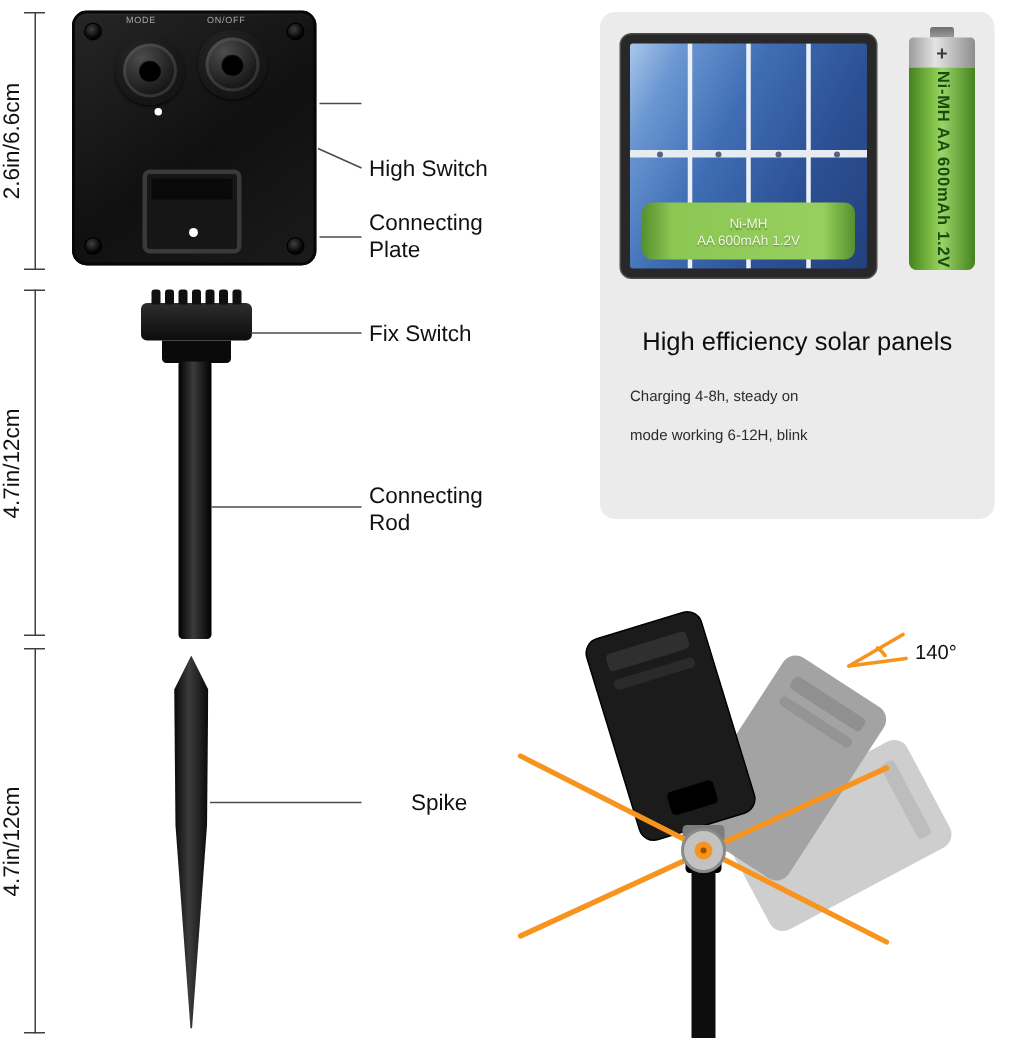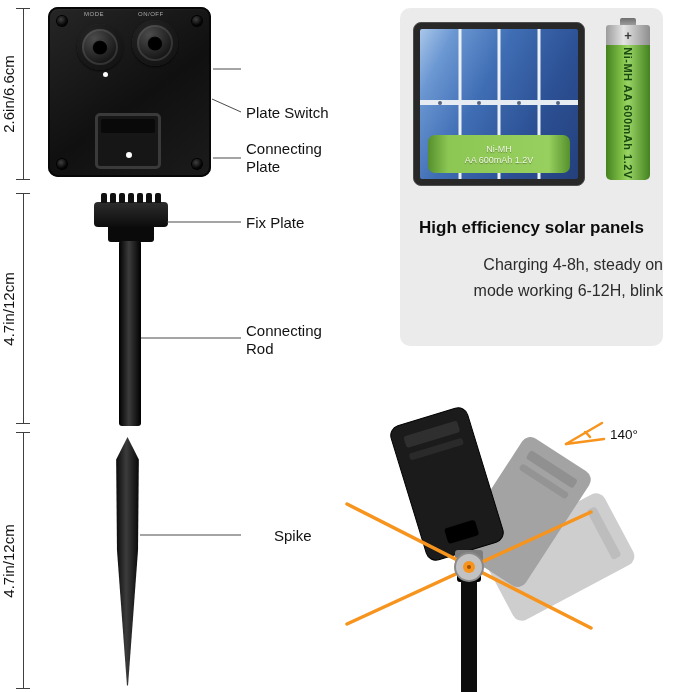--- a/index.html
+++ b/index.html
@@ -65,23 +65,23 @@
     color:#f0f8e4;font-size:9px;line-height:10px;text-shadow:0 1px 1px rgba(0,0,0,.35);}
   .battery{position:absolute;left:206px;top:10px;width:44px;height:162px;}
   .bat-nub{display:block;width:16px;height:7px;margin:0 auto;background:linear-gradient(180deg,#6e6e6e,#9b9b9b);border-radius:2px 2px 0 0;}
   .bat-cap{display:flex;align-items:center;justify-content:center;height:20px;border-radius:3px 3px 0 0;
     background:linear-gradient(90deg,#9c9c9c,#e4e4e4 40%,#8e8e8e);font-size:13px;font-weight:bold;color:#3a3a3a;}
   .bat-body{display:block;position:relative;height:135px;border-radius:0 0 5px 5px;
     background:linear-gradient(90deg,#44821f,#7fbf45 35%,#99d466 50%,#44821f);}
   .bat-text{position:absolute;left:50%;top:50%;transform:translate(-50%,-50%);writing-mode:vertical-rl;
     font-size:11px;font-weight:bold;color:#1b4a0f;letter-spacing:.5px;white-space:nowrap;}
   .card-title{position:absolute;left:0;right:0;top:210px;margin:0;text-align:center;
-    font-size:17px;font-weight:bold;color:#0c0c0c;}
-  .card-body{position:absolute;left:0;right:0;top:244px;margin:0;text-align:right;
-    font-size:16px;line-height:26px;color:#2b2b2b;}
+    font-size:17px;font-weight:normal;color:#0c0c0c;}
+  .card-body{position:absolute;left:0;right:0;top:244px;margin:0;text-align:left;
+    font-size:10px;line-height:26px;color:#2b2b2b;padding-left:20px;}
 
   
   .fig{position:absolute;left:335px;top:392px;}
   .fig text{font-family:"Liberation Sans","DejaVu Sans",sans-serif;}
 </style>
 </head>
 <body>
 
 <div class="page">
 
@@ -143,26 +143,26 @@
 
   <svg class="lines" width="679" height="692">
     <line x1="213" y1="69" x2="241" y2="69"></line>
     <line x1="212" y1="99" x2="241" y2="112"></line>
     <line x1="213" y1="158" x2="241" y2="158"></line>
     <line x1="167" y1="222" x2="241" y2="222"></line>
     <line x1="141" y1="338" x2="241" y2="338"></line>
     <line x1="140" y1="535" x2="241" y2="535"></line>
   </svg>
 
-  <div class="callout" style="top:104px;">Plate Switch</div>
+  <div class="callout" style="top:104px;">High Switch</div>
   <div class="callout" style="top:140px;">
     <span style="display:block">Connecting</span>
     <span style="display:block">Plate</span>
   </div>
-  <div class="callout" style="top:214px;">Fix Plate</div>
+  <div class="callout" style="top:214px;">Fix Switch</div>
   <div class="callout" style="top:322px;">
     <span style="display:block">Connecting</span>
     <span style="display:block">Rod</span>
   </div>
   <div class="callout" style="top:527px;margin-left:28px;">Spike</div>
 
   <div class="card">
     <div class="solar">
       <div class="cells">
         <i class="sep" style="left:25%;"></i>

